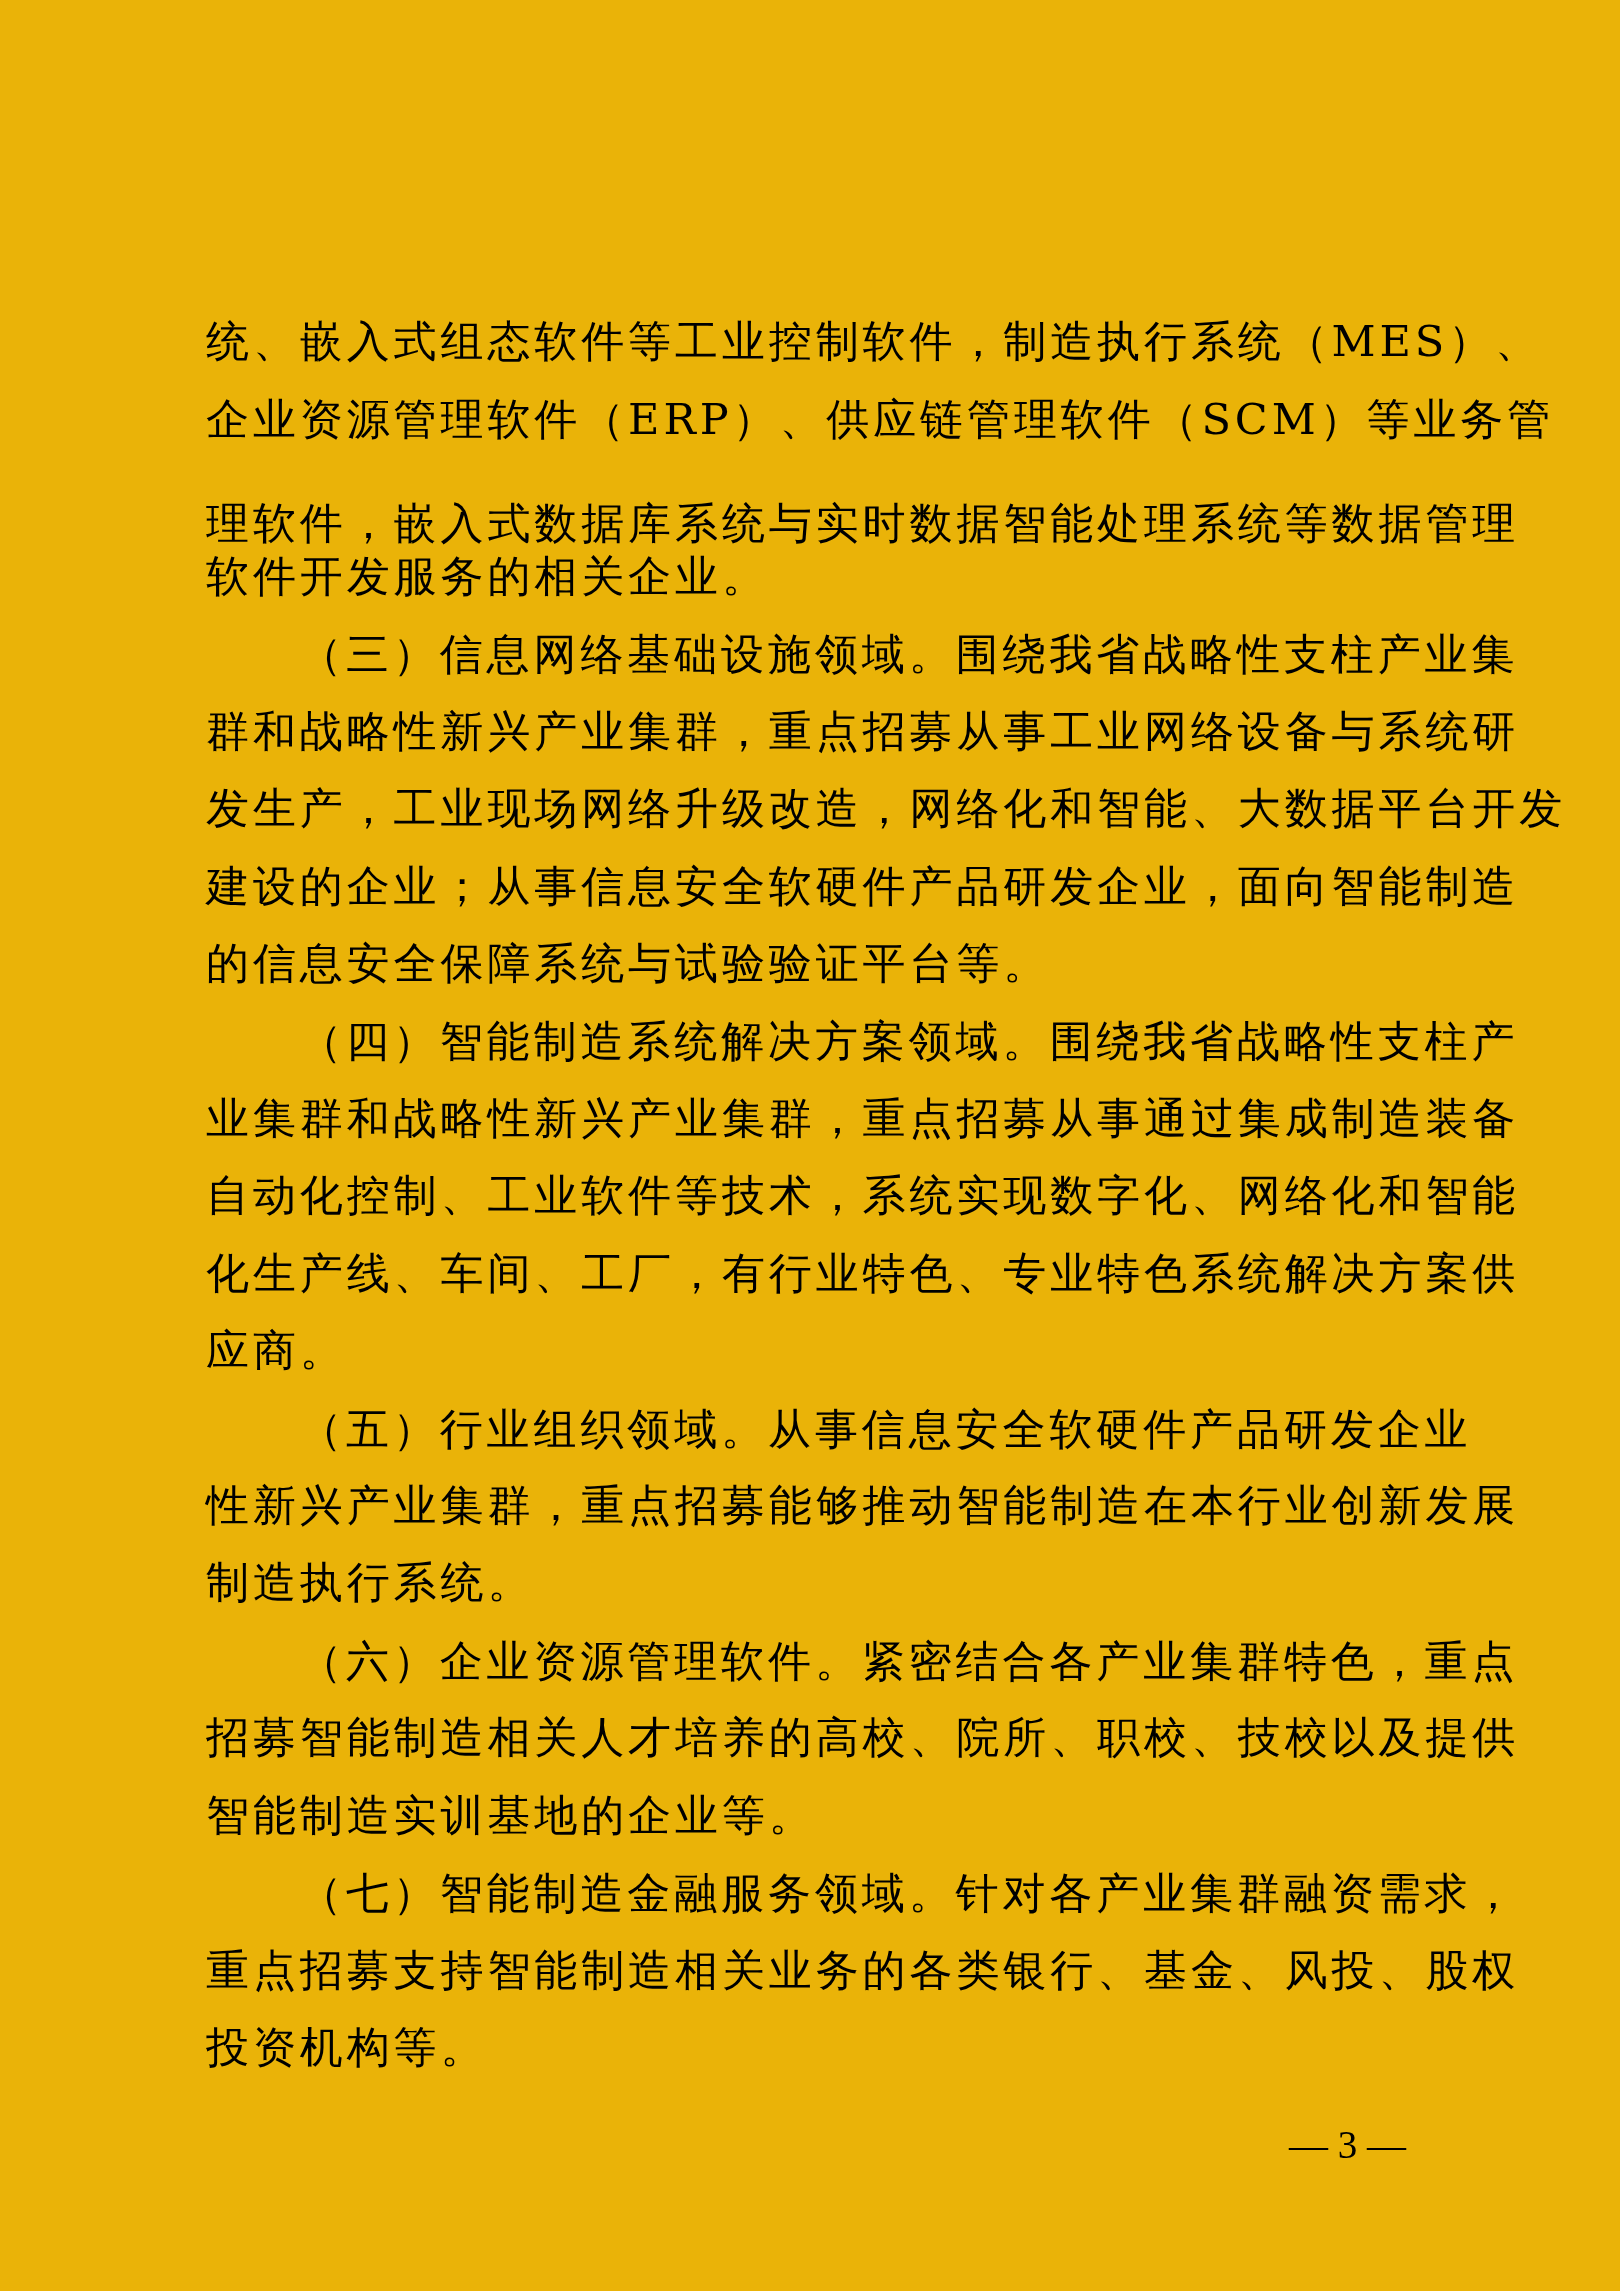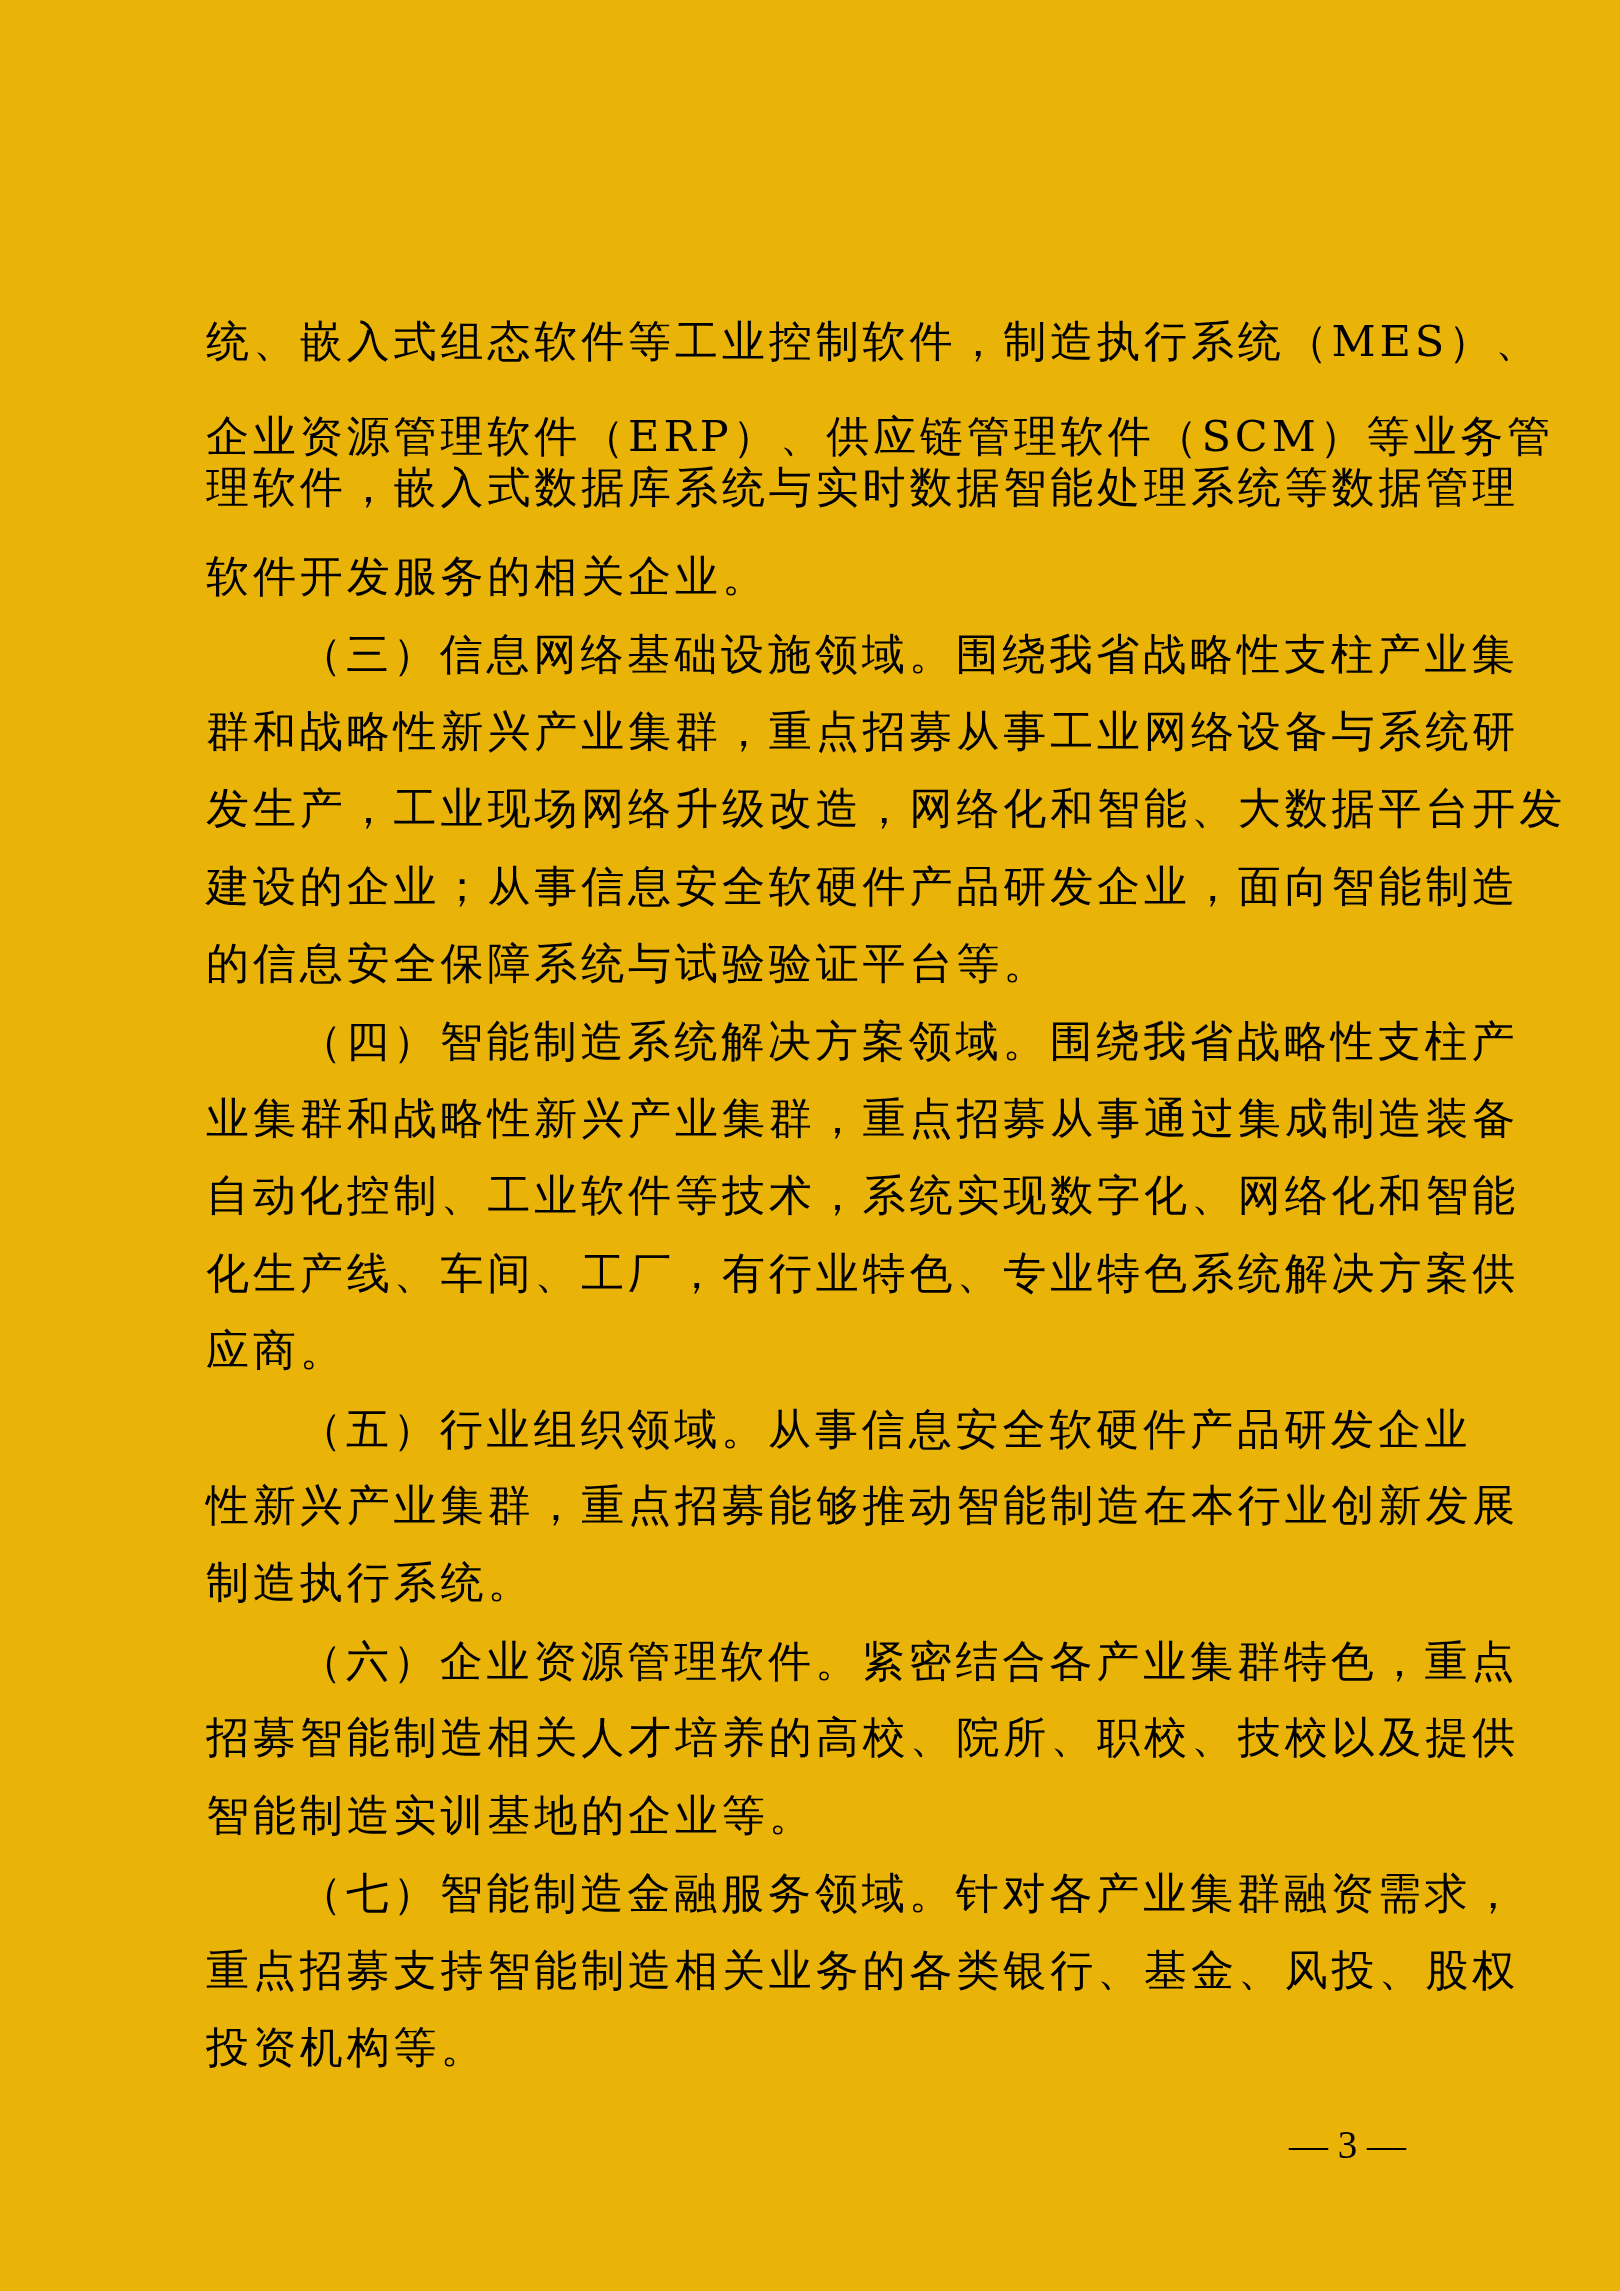--- a/index.html
+++ b/index.html
@@ -24,22 +24,22 @@
     color: #000;
     white-space: pre;
   }
 </style>
 </head>
 <body>
 
 <div class="page">
   <div id="lines">
       <div class="line" style="top: 314px;">统、嵌入式组态软件等工业控制软件，制造执行系统（MES）、</div>
-      <div class="line" style="top: 409px;">企业资源管理软件（ERP）、供应链管理软件（SCM）等业务管</div>
-      <div class="line" style="top: 460px;">理软件，嵌入式数据库系统与实时数据智能处理系统等数据管理</div>
+      <div class="line" style="top: 392px;">企业资源管理软件（ERP）、供应链管理软件（SCM）等业务管</div>
+      <div class="line" style="top: 496px;">理软件，嵌入式数据库系统与实时数据智能处理系统等数据管理</div>
       <div class="line" style="top: 549px;">软件开发服务的相关企业。</div>
       <div class="line" style="top: 627px; left: 299px;">（三）信息网络基础设施领域。围绕我省战略性支柱产业集</div>
       <div class="line" style="top: 704px;">群和战略性新兴产业集群，重点招募从事工业网络设备与系统研</div>
       <div class="line" style="top: 781px;">发生产，工业现场网络升级改造，网络化和智能、大数据平台开发</div>
       <div class="line" style="top: 859px;">建设的企业；从事信息安全软硬件产品研发企业，面向智能制造</div>
       <div class="line" style="top: 936px;">的信息安全保障系统与试验验证平台等。</div>
       <div class="line" style="top: 1014px; left: 299px;">（四）智能制造系统解决方案领域。围绕我省战略性支柱产</div>
       <div class="line" style="top: 1091px;">业集群和战略性新兴产业集群，重点招募从事通过集成制造装备</div>
       <div class="line" style="top: 1168px;">自动化控制、工业软件等技术，系统实现数字化、网络化和智能</div>
       <div class="line" style="top: 1246px;">化生产线、车间、工厂，有行业特色、专业特色系统解决方案供</div>

